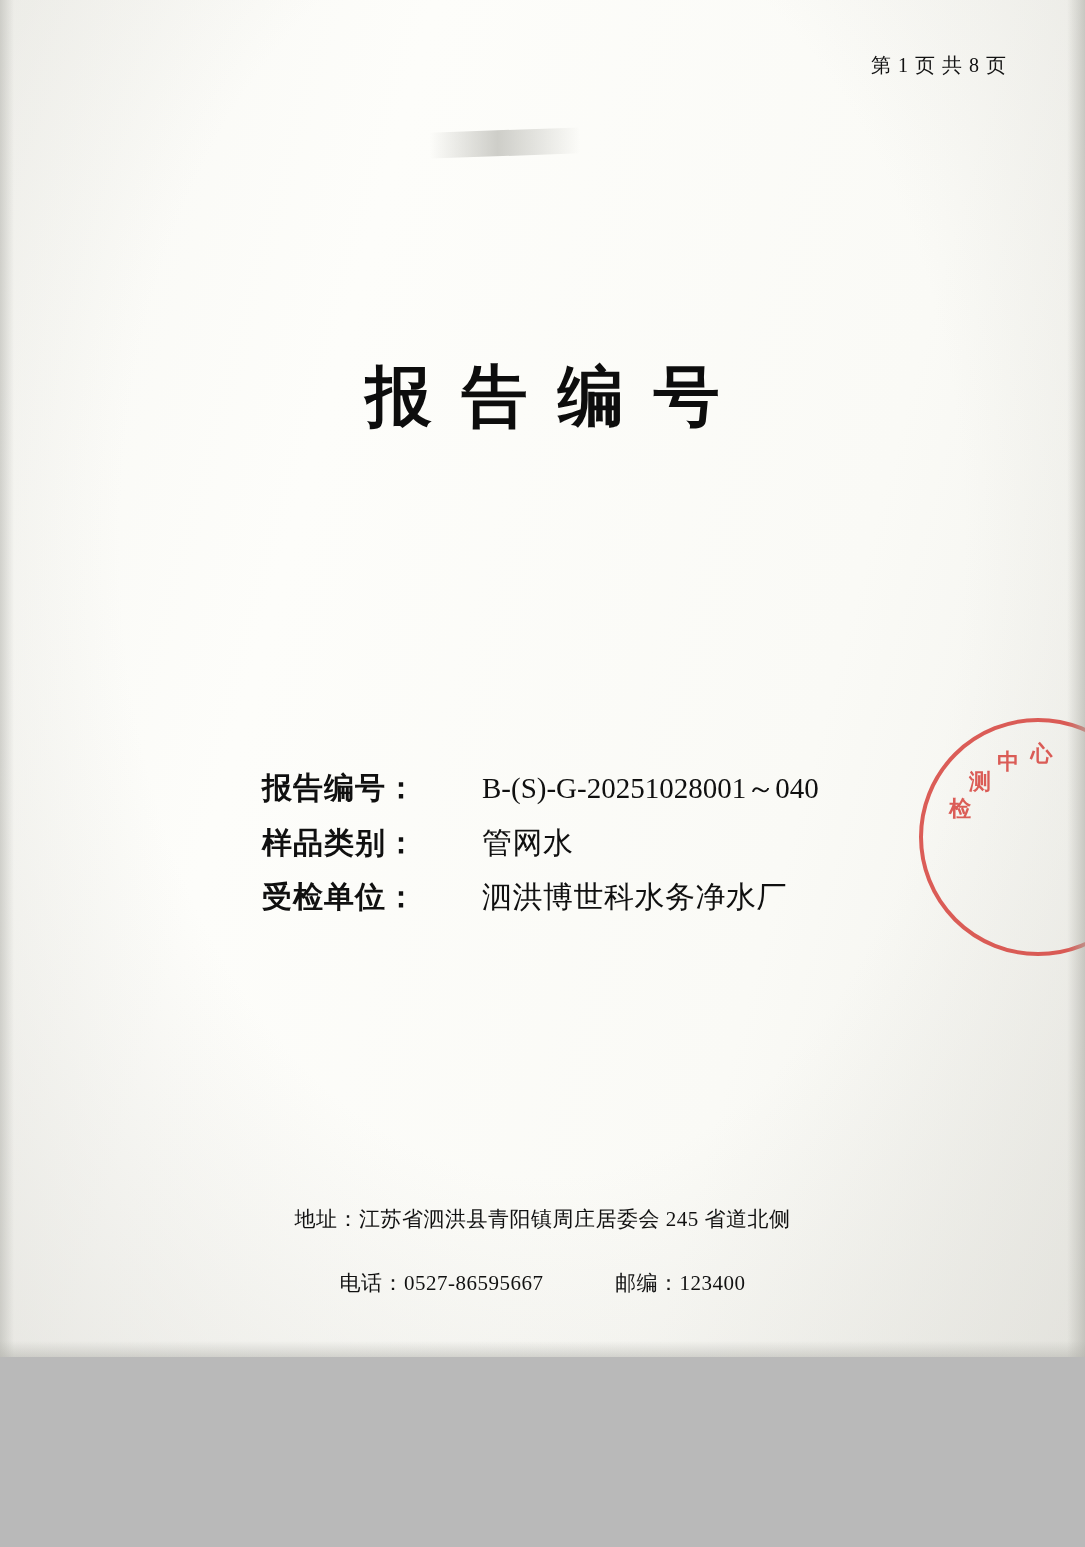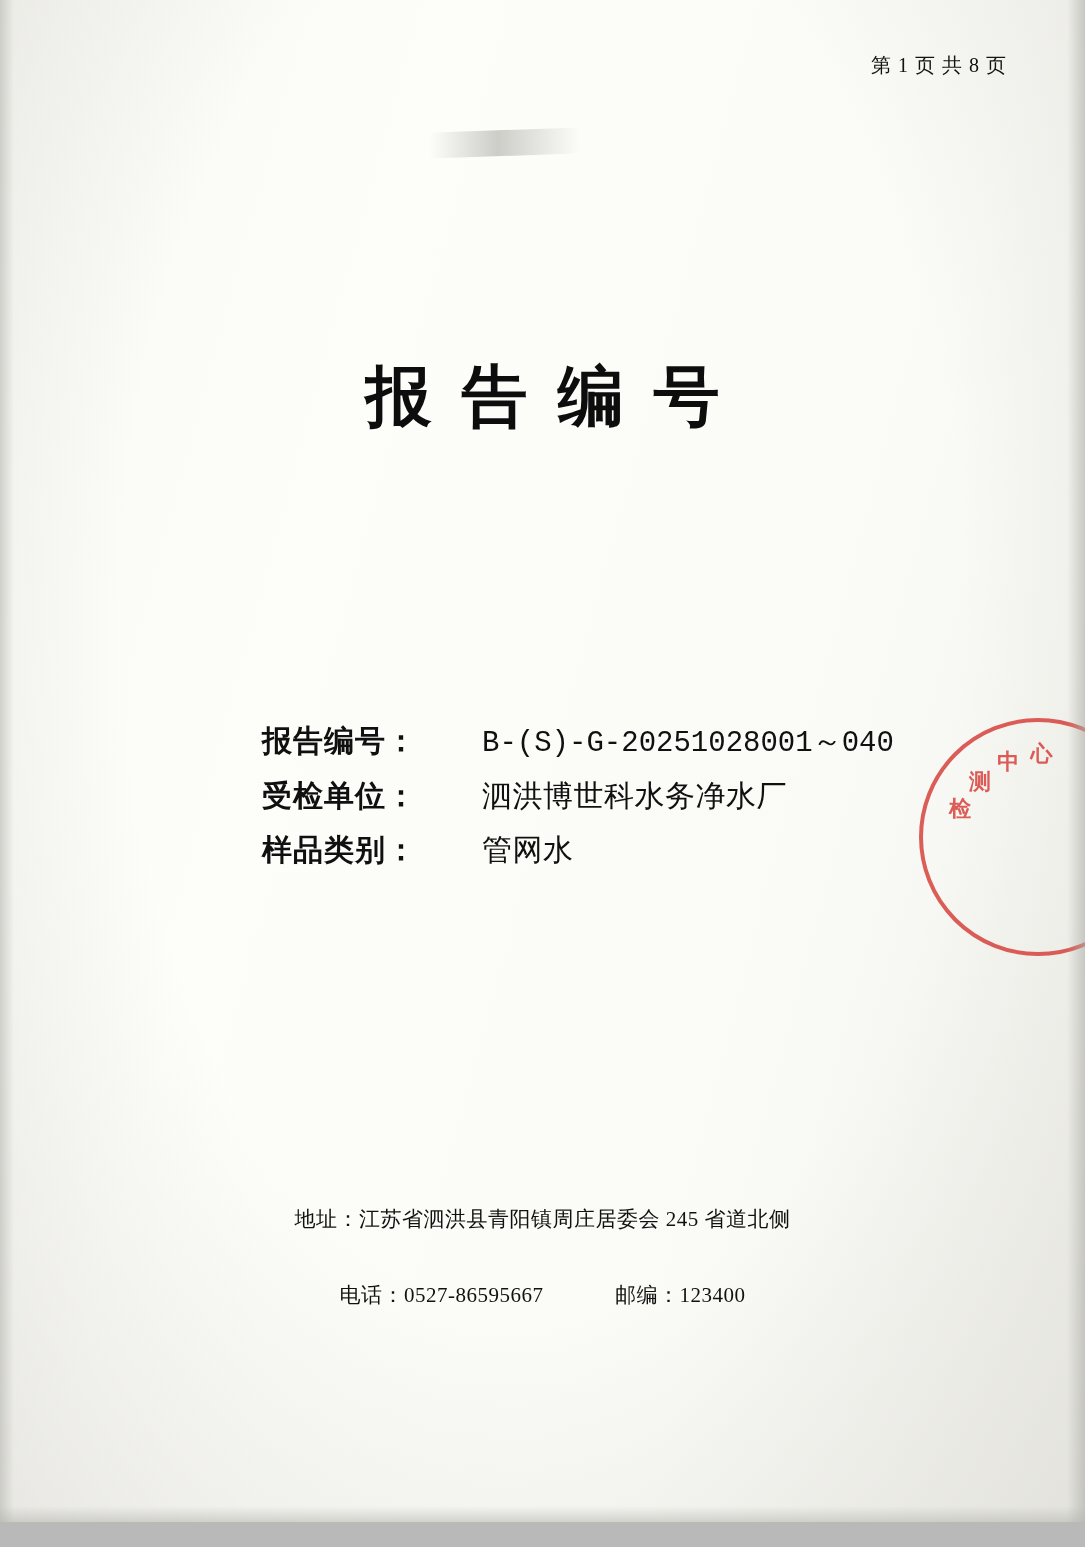--- a/index.html
+++ b/index.html
@@ -6,21 +6,21 @@
     margin: 0;
     padding: 0;
   }
   body {
     font-family: "Liberation Serif", "DejaVu Serif", serif;
     background: #b9b9b9;
   }
   .page {
     position: relative;
     width: 1085px;
-    height: 1522px;
+    height: 1357px;
     margin: 0 auto;
     background: #fef9c3;
     overflow: hidden;
     box-sizing: border-box;
   }
   
   .paper-tint {
     position: absolute;
     inset: 0;
     background:
@@ -104,37 +104,38 @@
     flex: 0 0 220px;
     font-family: Liberation Mono, monospace;
     font-weight: 700;
     letter-spacing: 1px;
   }
   .info-value {
     font-family: "Liberation Serif", "DejaVu Serif", serif;
     letter-spacing: 0.5px;
   }
   .info-value.mono-ish {
-    font-family: Liberation Mono, monospace;
+    font-family: Liberation Serif, serif;
     font-size: 29px;
     letter-spacing: 0px;
+    margin-top: 45px;
   }
 
   .footer {
     position: absolute;
     left: 0;
     right: 0;
     top: 1205px;
     text-align: center;
     color: #111;
   }
   .footer-address {
     font-size: 21px;
     letter-spacing: 0.5px;
-    margin-bottom: 48px;
+    margin-bottom: 36px;
   }
   .footer-contact {
     font-size: 21px;
     letter-spacing: 0.5px;
   }
   .footer-contact .gap {
     display: inline-block;
     width: 60px;
   }
 
@@ -182,26 +183,26 @@
   <div class="page-number">第 1 页 共 8 页</div>
 
   <div class="doc-title">报告编号</div>
 
   <div class="info-block">
     <div class="info-row">
       <span class="info-label">报告编号：</span>
       <span class="info-value mono-ish">B-(S)-G-20251028001～040</span>
     </div>
     <div class="info-row">
+      <span class="info-label">样品类别：</span>
+      <span class="info-value">管网水</span>
+    </div>
+    <div class="info-row">
       <span class="info-label">受检单位：</span>
       <span class="info-value">泗洪博世科水务净水厂</span>
-    </div>
-    <div class="info-row">
-      <span class="info-label">样品类别：</span>
-      <span class="info-value">管网水</span>
     </div>
   </div>
 
   <div class="stamp">
     <div class="stamp-inner">
       <div class="stamp-text">
         <span class="stamp-char" style="transform: rotate(-58deg) translate(-11px,-98px) rotate(58deg);">检</span>
         <span class="stamp-char" style="transform: rotate(-38deg) translate(-11px,-98px) rotate(38deg);">测</span>
         <span class="stamp-char" style="transform: rotate(-18deg) translate(-11px,-98px) rotate(18deg);">中</span>
         <span class="stamp-char" style="transform: rotate(2deg) translate(-11px,-98px) rotate(-2deg);">心</span>

